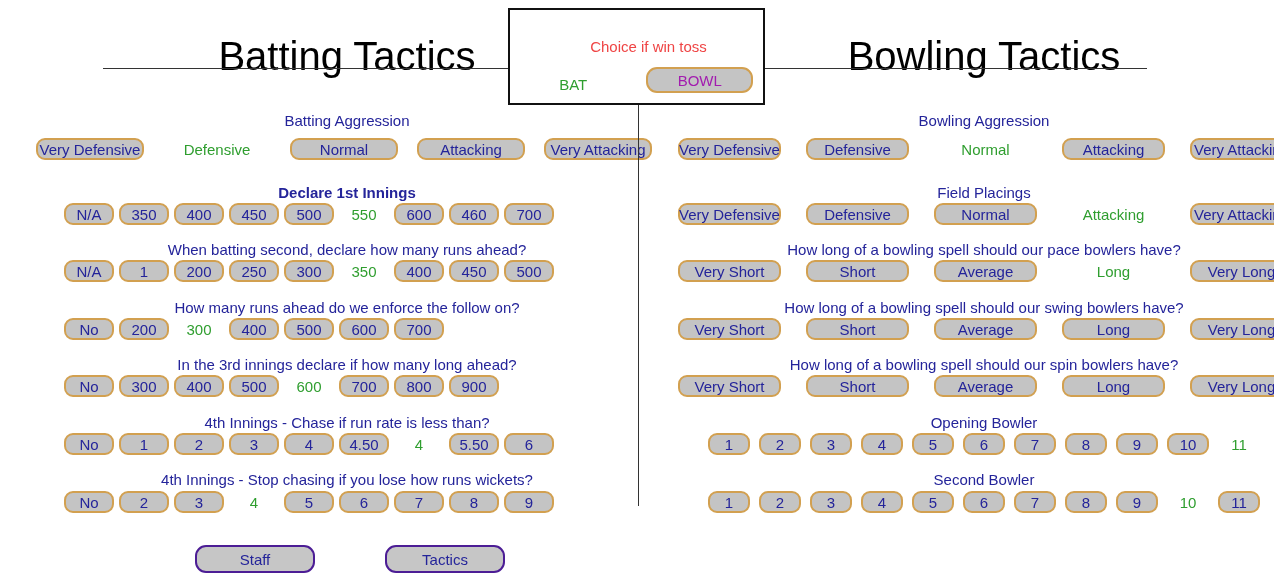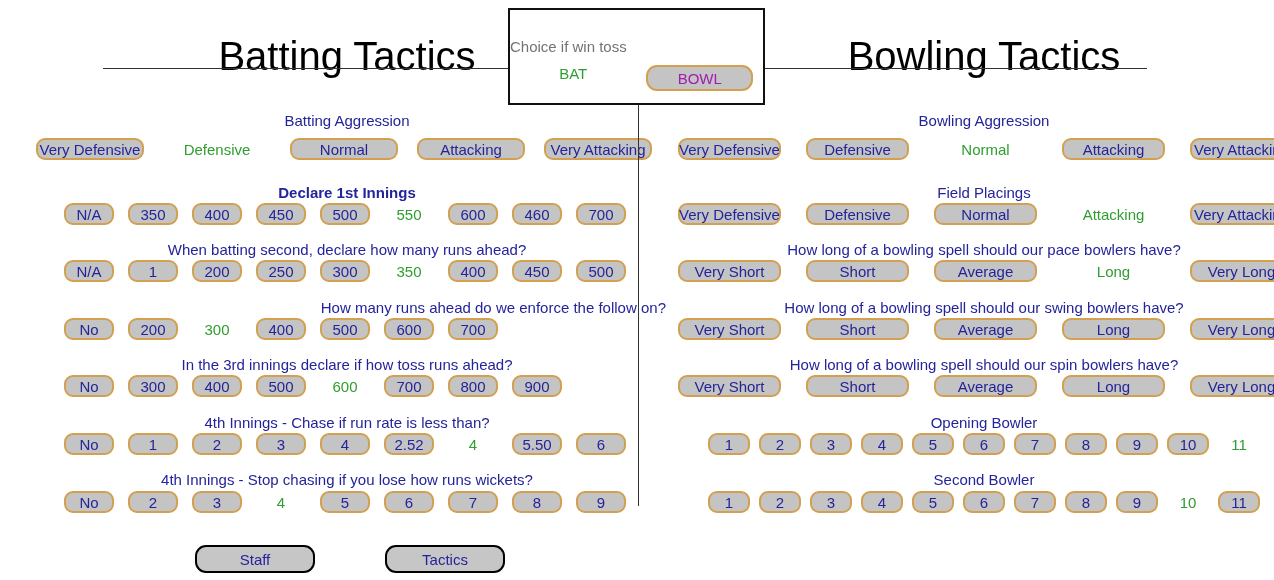--- a/index.html
+++ b/index.html
@@ -21,54 +21,54 @@
   #v-divider{
     position:absolute;left:638px;top:105px;width:0;height:401px;
     border-left:1px solid #333;z-index:1;
   }
   
   #toss-box{
     position:absolute;left:508px;top:8px;width:257px;height:97px;
     background:#fff;border:2px solid #111;z-index:2;box-sizing:border-box;
   }
   #toss-title{
-    position:absolute;top:28px;left:0;width:100%;
-    font-size:15px;color:#737373;
+    position:absolute;top:28px;left:12px;width:100%;text-align:center;
+    font-size:15px;color:#ef4444;
   }
   #toss-options{
     position:absolute;top:55px;left:0;width:100%;height:28px;
     display:flex;
   }
-  .toss-half{flex:1;display:flex;align-items:flex-start;justify-content:center;}
+  .toss-half{flex:1;display:flex;align-items:flex-end;justify-content:center;margin-top:16px;}
   
   .section-label{
     position:absolute;left:0;width:100%;text-align:center;
     font-size:15px;color:#24249a;white-space:nowrap;
   }
   .opt-row{position:absolute;display:flex;height:22px;}
   .row-wide-l{left:8px;gap:19px;}
   .row-wide-l .cell{width:108px;}
   .row-wide-r{left:12px;gap:25px;}
   .row-wide-r .cell{width:103px;}
-  .row-num{left:36px;gap:14px;text-align:right;}
+  .row-num{left:36px;gap:5px;text-align:right;}
   .row-num .cell{width:50px;}
   .row-mini{left:42px;gap:9px;}
   .row-mini .cell{width:42px;}
   .cell{
     height:22px;display:flex;align-items:center;justify-content:center;
     font-size:15px;box-sizing:border-box;white-space:nowrap;
   }
   .btn{
     background:#c4c4c4;border:2px solid #d2a050;border-radius:9px;
     color:#24249a;cursor:pointer;
   }
   .sel{color:#2f9e2f;}
   .big-btn{
     position:absolute;width:120px;height:28px;box-sizing:border-box;
-    background:#c6c6c6;border:2px solid #000000;border-radius:11px;
+    background:#c6c6c6;border:2px solid #4c1d95;border-radius:11px;
     color:#24249a;font-size:15px;display:flex;align-items:center;justify-content:center;
     cursor:pointer;font-family:"Liberation Sans",sans-serif;
   }
   #toss-bowl-btn{
     width:107px;height:26px;box-sizing:border-box;
     background:#c4c4c4;border:2px solid #d2a050;border-radius:11px;
     color:#a21caf;font-size:15px;display:flex;align-items:center;justify-content:center;
     cursor:pointer;
   }
   #toss-bat{font-size:15px;color:#2f9e2f;}
@@ -109,49 +109,49 @@
           <div class="cell btn">N/A</div>
           <div class="cell btn">1</div>
           <div class="cell btn">200</div>
           <div class="cell btn">250</div>
           <div class="cell btn">300</div>
           <div class="cell sel">350</div>
           <div class="cell btn">400</div>
           <div class="cell btn">450</div>
           <div class="cell btn">500</div>
         </div>
-        <div class="section-label" style="top: 283px; text-align: right;">How many runs ahead do we enforce the follow on?</div>
+        <div class="section-label" style="top: 283px;">How many runs ahead do we enforce the follow on?</div>
         <div class="opt-row row-num" style="top: 302px;">
           <div class="cell btn">No</div>
           <div class="cell btn">200</div>
           <div class="cell sel">300</div>
           <div class="cell btn">400</div>
           <div class="cell btn">500</div>
           <div class="cell btn">600</div>
           <div class="cell btn">700</div>
         </div>
-        <div class="section-label" style="top: 340px;">In the 3rd innings declare if how toss runs ahead?</div>
+        <div class="section-label" style="top: 340px;">In the 3rd innings declare if how many long ahead?</div>
         <div class="opt-row row-num" style="top: 359px;">
           <div class="cell btn">No</div>
           <div class="cell btn">300</div>
           <div class="cell btn">400</div>
           <div class="cell btn">500</div>
           <div class="cell sel">600</div>
           <div class="cell btn">700</div>
           <div class="cell btn">800</div>
           <div class="cell btn">900</div>
         </div>
         <div class="section-label" style="top: 398px;">4th Innings - Chase if run rate is less than?</div>
         <div class="opt-row row-num" style="top: 417px;">
           <div class="cell btn">No</div>
           <div class="cell btn">1</div>
           <div class="cell btn">2</div>
           <div class="cell btn">3</div>
           <div class="cell btn">4</div>
-          <div class="cell btn">2.52</div>
+          <div class="cell btn">4.50</div>
           <div class="cell sel">4</div>
           <div class="cell btn">5.50</div>
           <div class="cell btn">6</div>
         </div>
         <div class="section-label" style="top: 455px;">4th Innings - Stop chasing if you lose how runs wickets?</div>
         <div class="opt-row row-num" style="top: 475px;">
           <div class="cell btn">No</div>
           <div class="cell btn">2</div>
           <div class="cell btn">3</div>
           <div class="cell sel">4</div>

